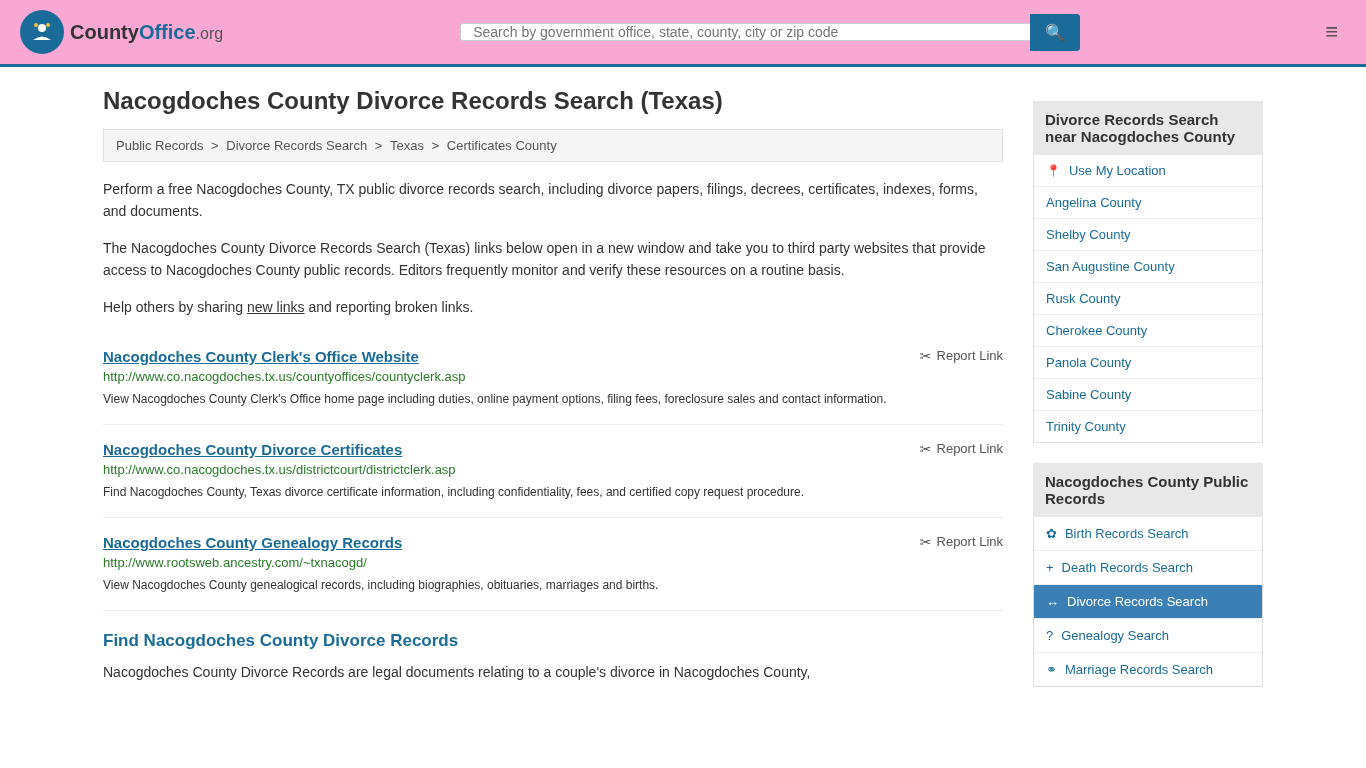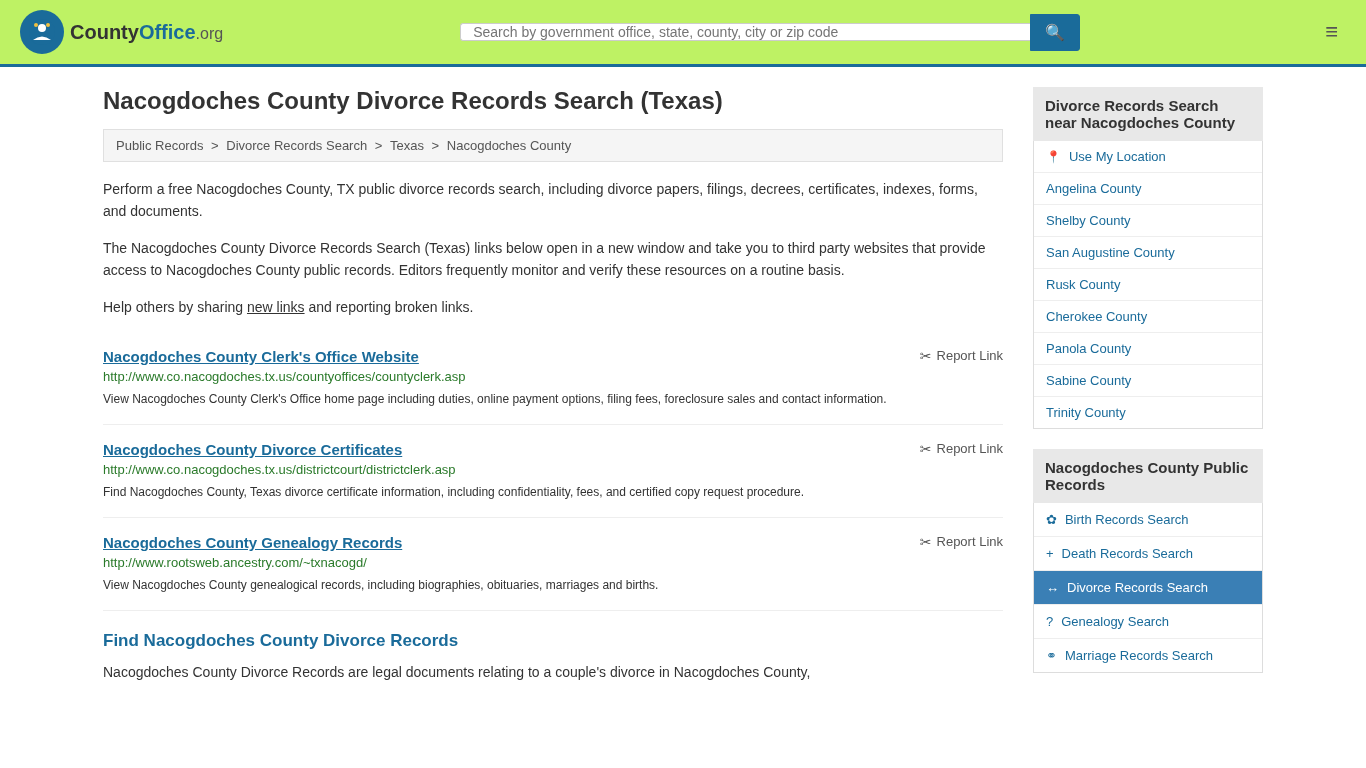--- a/index.html
+++ b/index.html
@@ -1,20 +1,20 @@
 <!DOCTYPE html>
 <html><head>
   <meta charset="utf-8">
   <style>
     * { box-sizing: border-box; margin: 0; padding: 0; }
     body { font-family: Arial, sans-serif; font-size: 14px; color: #333; background: #fff; }
 
     
     #header {
-      background: #bef264;
+      background: #f9a8d4;
       border-bottom: 3px solid #1a6b9a;
       padding: 10px 20px;
       display: flex;
       align-items: center;
       justify-content: space-between;
     }
     #logo-area {
       display: flex;
       align-items: center;
       gap: 6px;
@@ -152,20 +152,21 @@
       font-weight: bold;
       color: #1a6b9a;
       margin-top: 20px;
       margin-bottom: 10px;
     }
 
     
     #sidebar {
       width: 230px;
       flex-shrink: 0;
+      margin-top: 14px;
     }
     .sidebar-section {
       margin-bottom: 20px;
     }
     .sidebar-section-title {
       background: #e8e8e8;
       padding: 10px 12px;
       font-size: 15px;
       font-weight: bold;
       color: #333;
@@ -267,21 +268,21 @@
 
     <h1 id="page-title">Nacogdoches County Divorce Records Search (Texas)</h1>
 
     <div id="breadcrumb">
       <a href="#">Public Records</a>
       <span> &gt; </span>
       <a href="#">Divorce Records Search</a>
       <span> &gt; </span>
       <a href="#">Texas</a>
       <span> &gt; </span>
-      <a href="#">Nacogdoches County</a>
+      <a href="#">Certificates County</a>
     </div>
 
     <p class="description-text">Perform a free Nacogdoches County, TX public divorce records search, including divorce papers, filings, decrees, certificates, indexes, forms, and documents.</p>
     <p class="description-text">The Nacogdoches County Divorce Records Search (Texas) links below open in a new window and take you to third party websites that provide access to Nacogdoches County public records. Editors frequently monitor and verify these resources on a routine basis.</p>
     <p class="description-text">
       <span>Help others by sharing </span><a href="#">new links</a><span> and reporting broken links.</span>
     </p>
 
     <div class="resource-item">
       <div class="resource-header">

